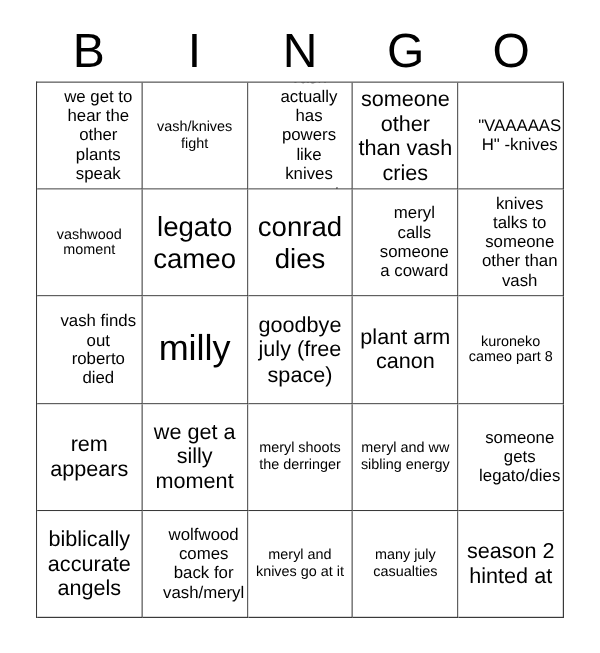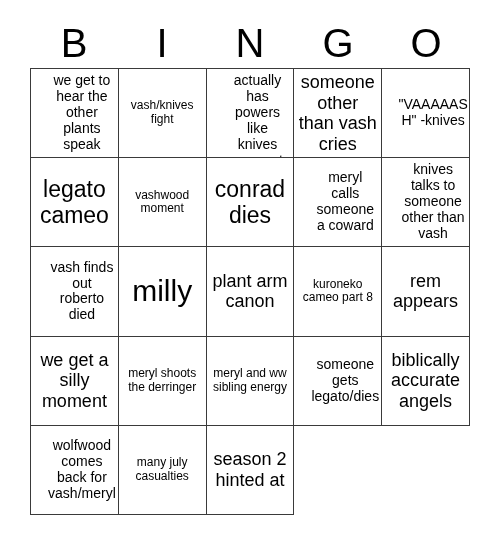--- a/index.html
+++ b/index.html
@@ -102,41 +102,44 @@
     <div class="bingo-cell fs-sm">
         <span class="cell-text">vash actually has powers like knives moment</span>
       </div>
     <div class="bingo-cell fs-lg">
         <span class="cell-text">someone other than vash cries</span>
       </div>
     <div class="bingo-cell fs-sm">
         <span class="cell-text">"VAAAAASH" -knives</span>
       </div>
 
+    <div class="bingo-cell fs-md">
+        <span class="cell-text">vashwood moment</span>
+      </div>
     <div class="bingo-cell fs-xl">
         <span class="cell-text">legato cameo</span>
-      </div>
-    <div class="bingo-cell fs-md">
-        <span class="cell-text">vashwood moment</span>
       </div>
     <div class="bingo-cell fs-xl">
         <span class="cell-text">conrad dies</span>
       </div>
     <div class="bingo-cell fs-sm">
         <span class="cell-text">meryl calls someone a coward</span>
       </div>
     <div class="bingo-cell fs-sm">
         <span class="cell-text">knives talks to someone other than vash</span>
       </div>
 
     <div class="bingo-cell fs-sm">
         <span class="cell-text">vash finds out roberto died</span>
       </div>
     <div class="bingo-cell fs-xxl">
         <span class="cell-text">milly</span>
+      </div>
+    <div class="bingo-cell fs-lg">
+        <span class="cell-text">goodbye july (free space)</span>
       </div>
     <div class="bingo-cell fs-lg">
         <span class="cell-text">plant arm canon</span>
       </div>
     <div class="bingo-cell fs-md">
         <span class="cell-text">kuroneko cameo part 8</span>
       </div>
 
     <div class="bingo-cell fs-lg">
         <span class="cell-text">rem appears</span>
@@ -154,20 +157,23 @@
         <span class="cell-text">someone gets legato/dies</span>
       </div>
 
     <div class="bingo-cell fs-lg">
         <span class="cell-text">biblically accurate angels</span>
       </div>
     <div class="bingo-cell fs-sm">
         <span class="cell-text">wolfwood comes back for vash/meryl</span>
       </div>
     <div class="bingo-cell fs-md">
+        <span class="cell-text">meryl and knives go at it</span>
+      </div>
+    <div class="bingo-cell fs-md">
         <span class="cell-text">many july casualties</span>
       </div>
     <div class="bingo-cell fs-lg">
         <span class="cell-text">season 2 hinted at</span>
       </div>
   </div>
 
 </div>
 
 </body></html>

